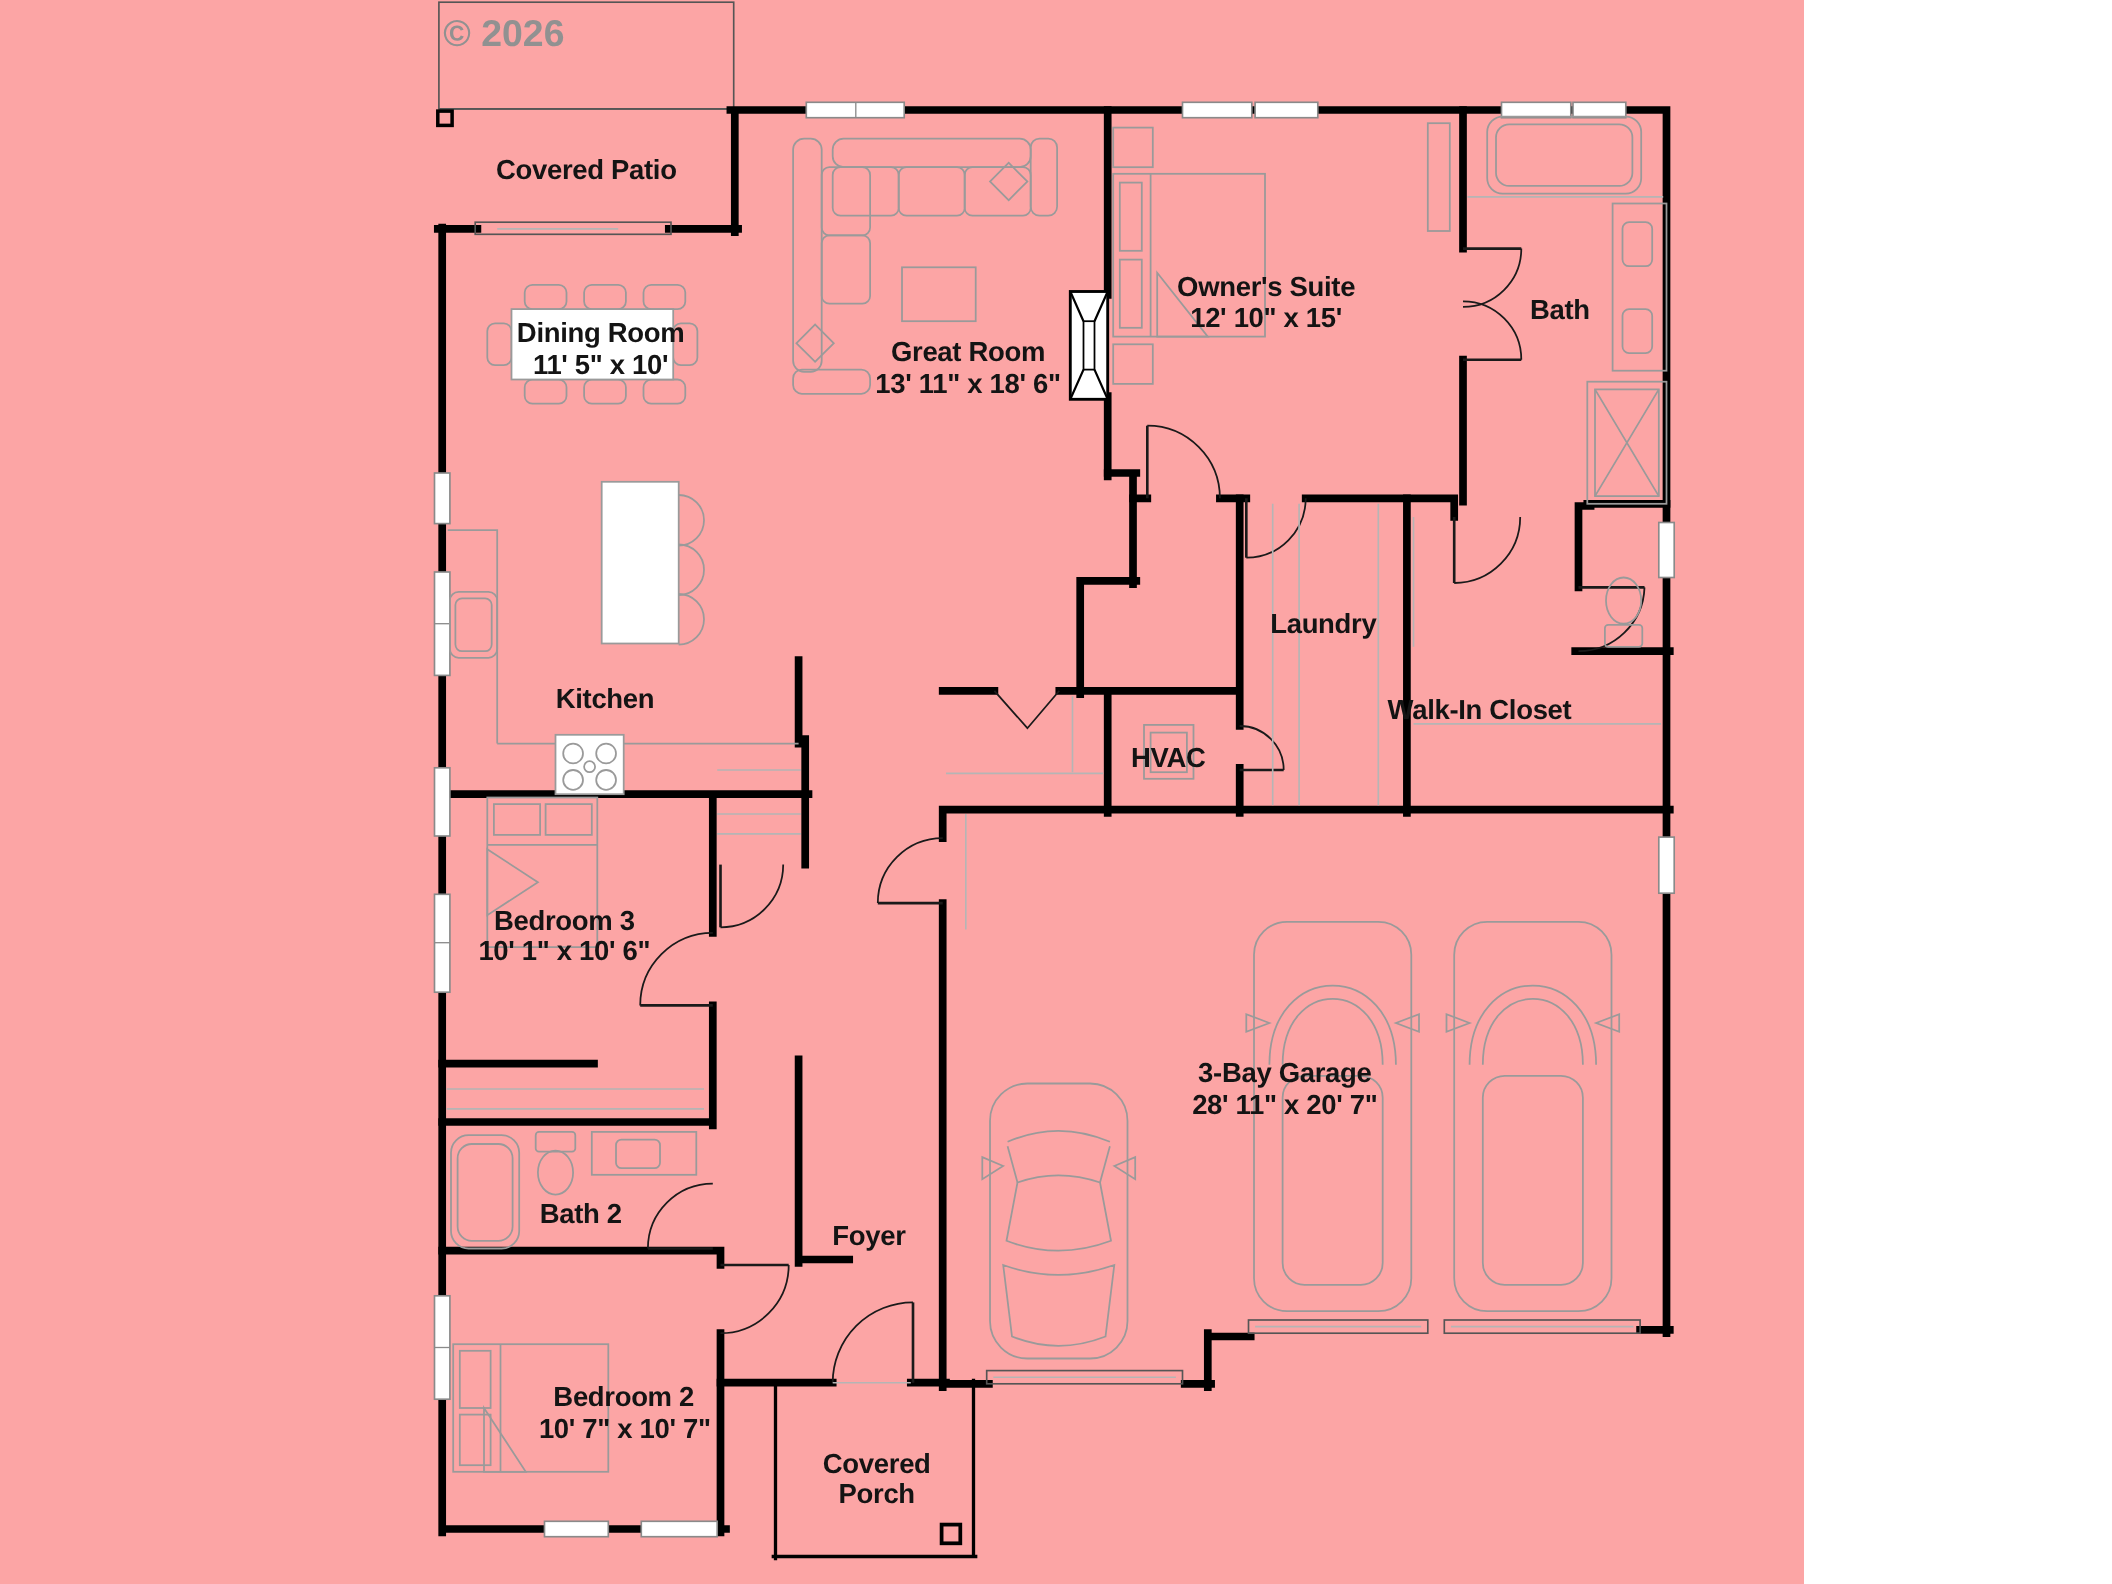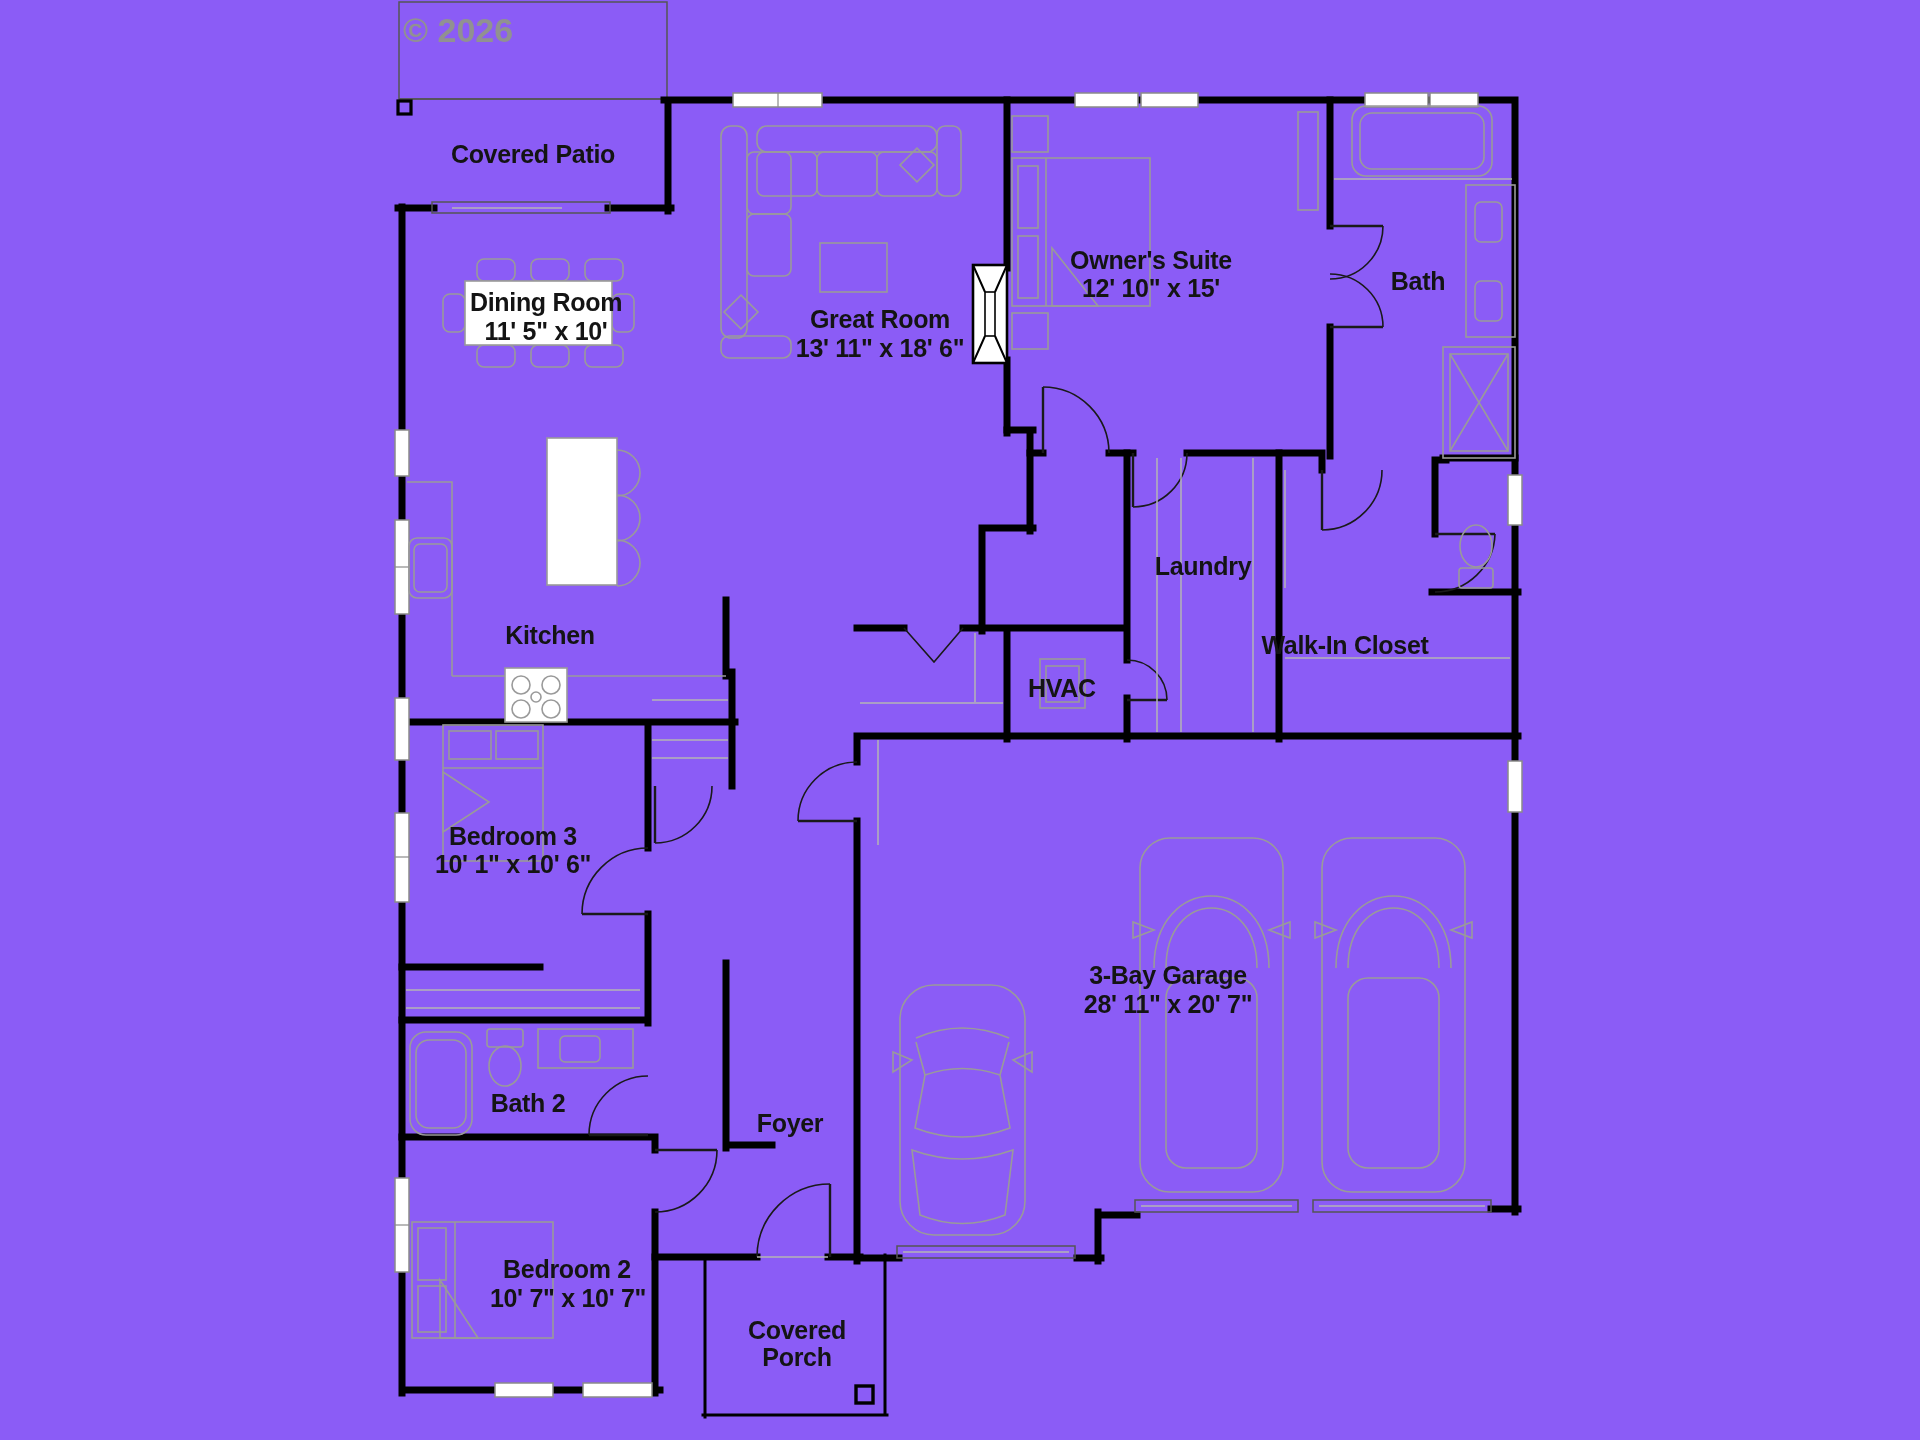--- a/index.html
+++ b/index.html
@@ -1,16 +1,16 @@
 <!DOCTYPE html>
 <html><head>
 <meta charset="utf-8">
 <style>
   html,body{margin:0;padding:0;background:#ffffff;}
-  #stage{position:relative;width:1920px;height:1440px;background:#8b5cf6;overflow:hidden;}
+  #stage{position:relative;width:1640px;height:1440px;background:#fca5a5;overflow:hidden;}
   svg{position:absolute;left:0;top:0;}
   .wall{stroke:#000;stroke-width:7;fill:none;stroke-linecap:square;}
   .wallmed{stroke:#000;stroke-width:3;fill:none;stroke-linecap:square;}
   .thin{stroke:#555;stroke-width:1.5;fill:none;}
   .f{stroke:#9a9a9a;stroke-width:1.6;fill:none;}
   .fw{stroke:#9a9a9a;stroke-width:1.6;fill:#ffffff;}
   .shelf{stroke:#b5b5b5;stroke-width:1.5;fill:none;}
   .door{stroke:#1a1a1a;stroke-width:1.6;fill:none;}
   .leaf{stroke:#1a1a1a;stroke-width:2.4;fill:none;}
   .win{fill:#ffffff;stroke:#8a8a8a;stroke-width:1.5;}

